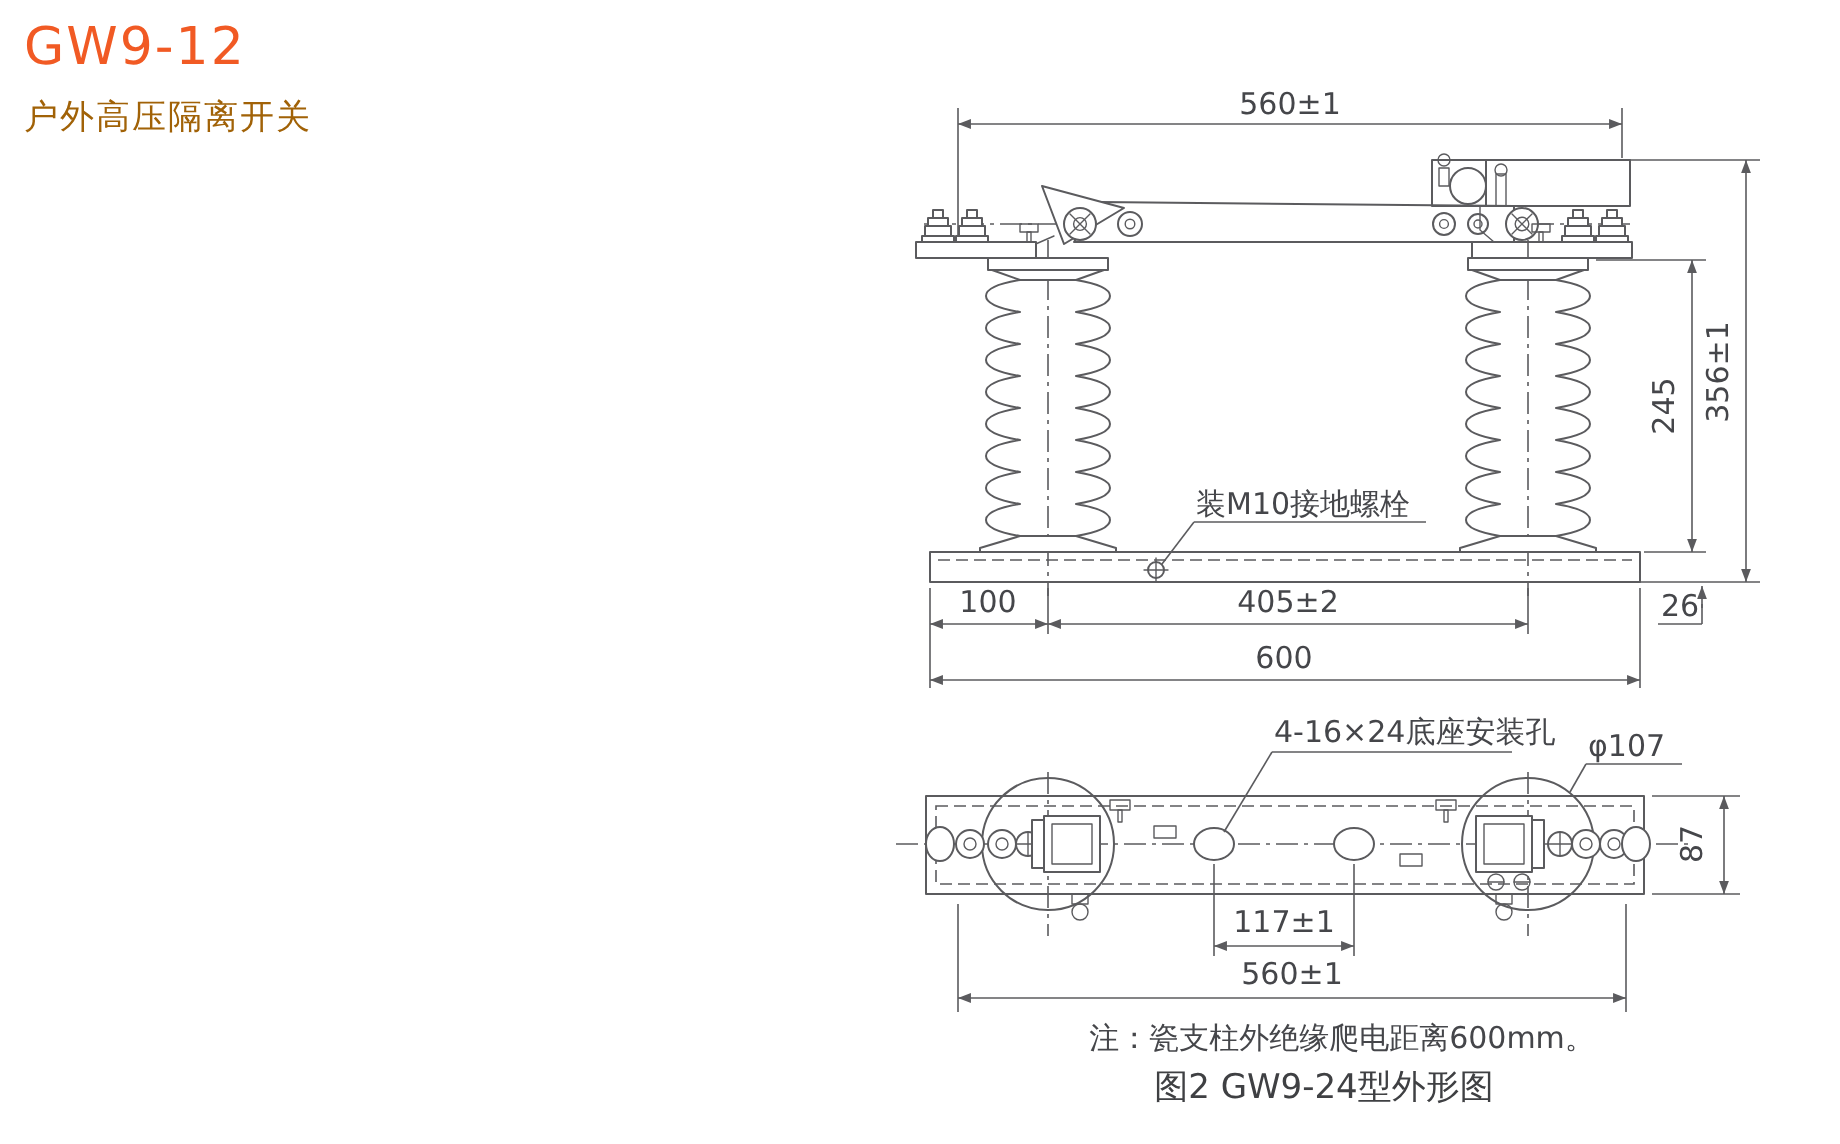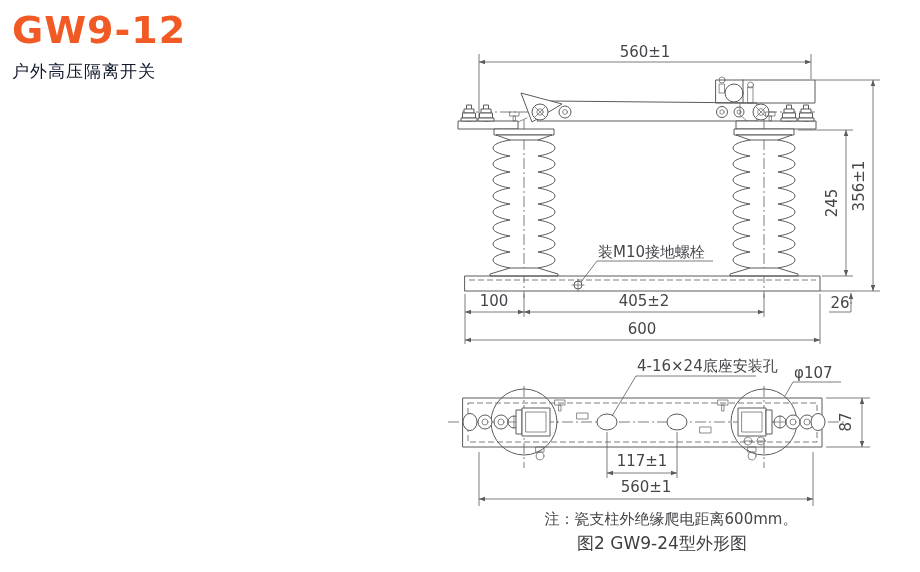--- a/index.html
+++ b/index.html
@@ -1,20 +1,20 @@
 <!DOCTYPE html>
 <html><head>
 <meta charset="utf-8">
 <style>
   html,body{margin:0;padding:0;background:#ffffff;}
   .page{position:relative;width:920px;height:572px;background:#fff;overflow:hidden;
         font-family:"DejaVu Sans","Liberation Sans",sans-serif;}
   .title-block{position:absolute;left:12px;top:10px;}
-  .model{font-size:38px;font-weight:bold;letter-spacing:1px;line-height:1.1;margin:0;}
-  .subtitle{font-size:17px;color:#0f172a;margin-top:8px;letter-spacing:1px;}
+  .model{font-size:26px;font-weight:normal;letter-spacing:1px;line-height:1.1;margin:0;}
+  .subtitle{font-size:17px;color:#a16207;margin-top:8px;letter-spacing:1px;}
   svg{position:absolute;left:0;top:0;}
   .ln{stroke:#5b5b5e;stroke-width:1;fill:none;stroke-linecap:round;stroke-linejoin:round;}
   .lnw{stroke:#5b5b5e;stroke-width:1;fill:#ffffff;stroke-linejoin:round;}
   .thin{stroke-width:0.7;}
   .dim{stroke:#5b5b5e;stroke-width:0.8;fill:none;}
   .dash{stroke-dasharray:6 3;}
   .cdash{stroke-dasharray:11 3 2 3;}
   text.d{fill:#45464a;font-size:15px;font-family:"DejaVu Sans","Liberation Sans",sans-serif;}
   text.cap{fill:#3f4043;font-size:17px;}
 </style>

